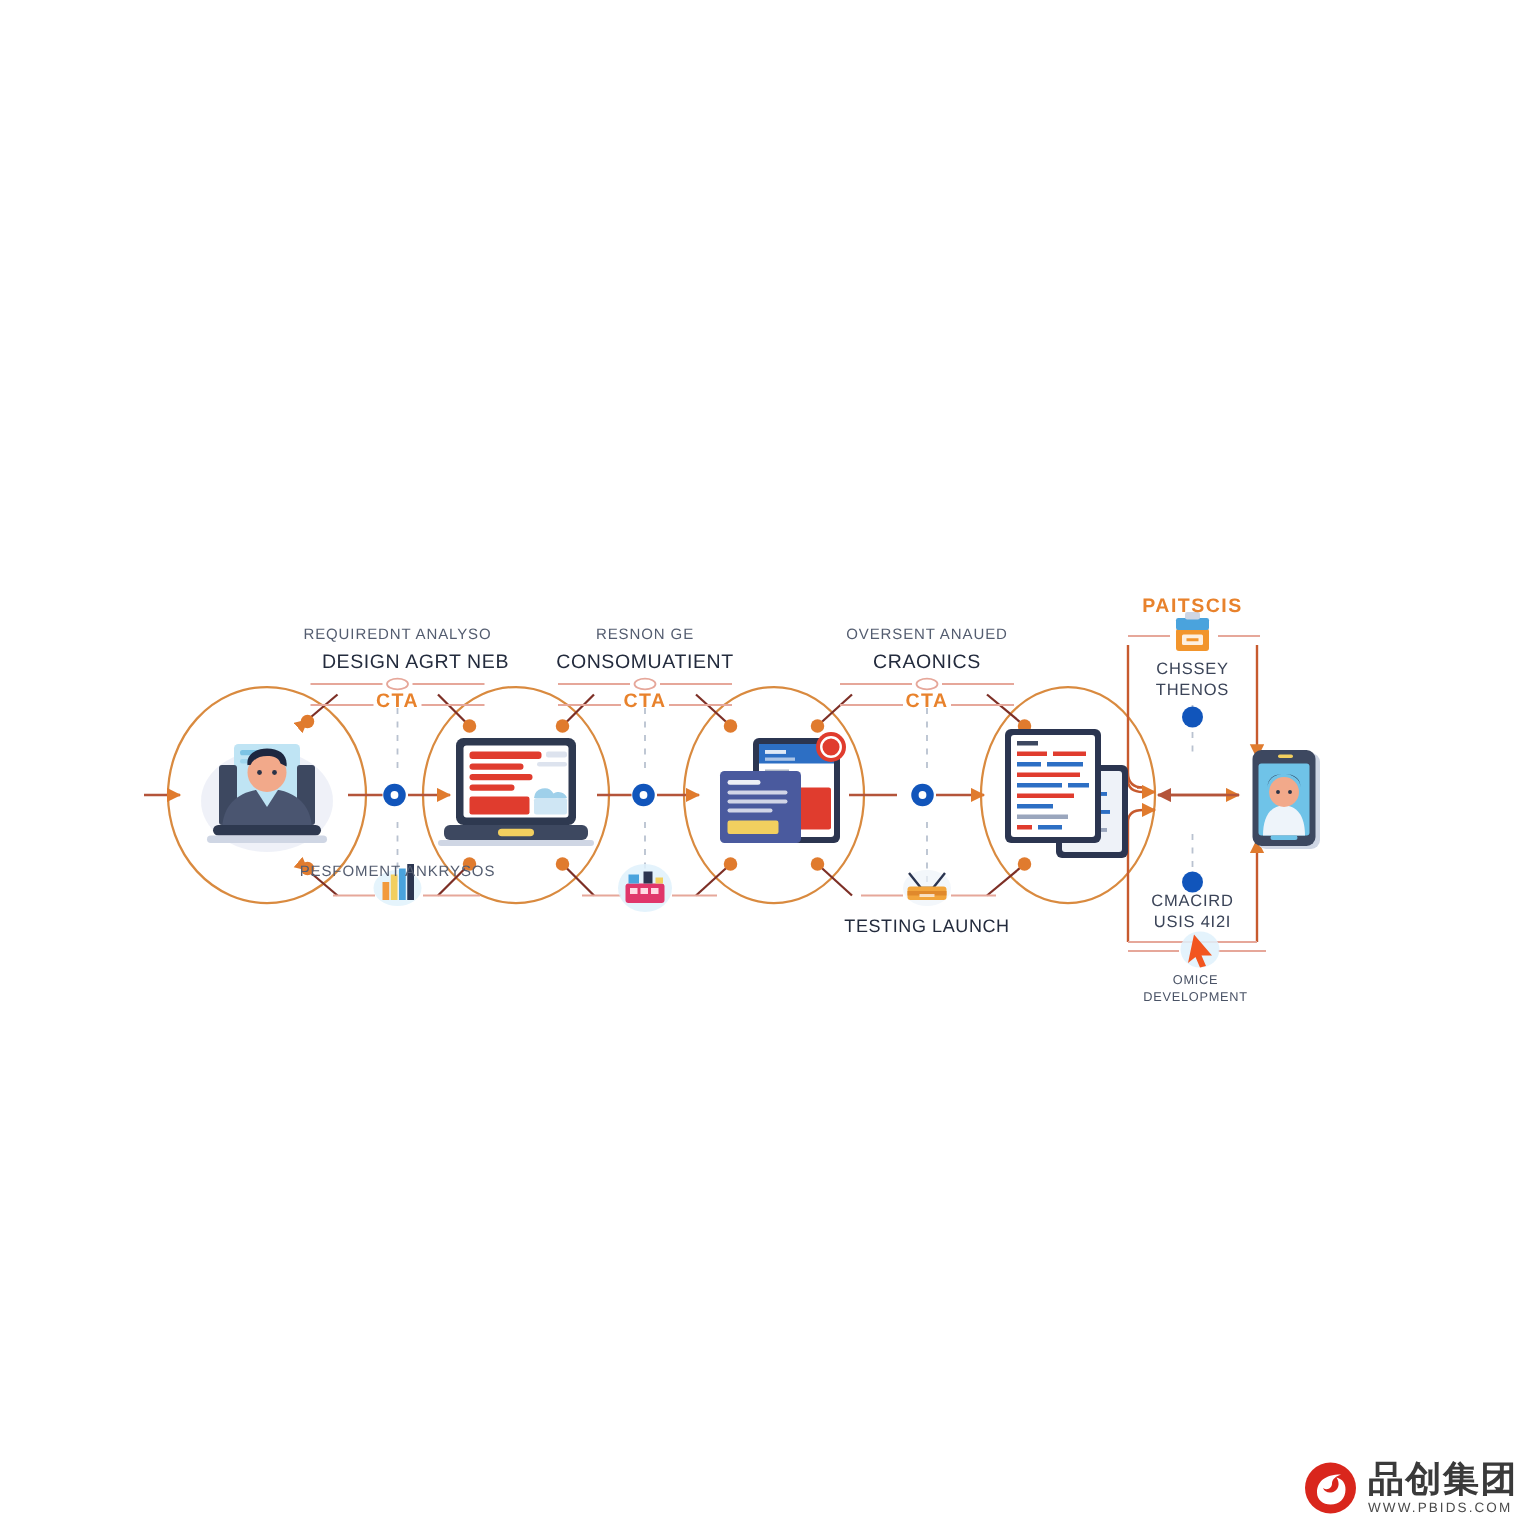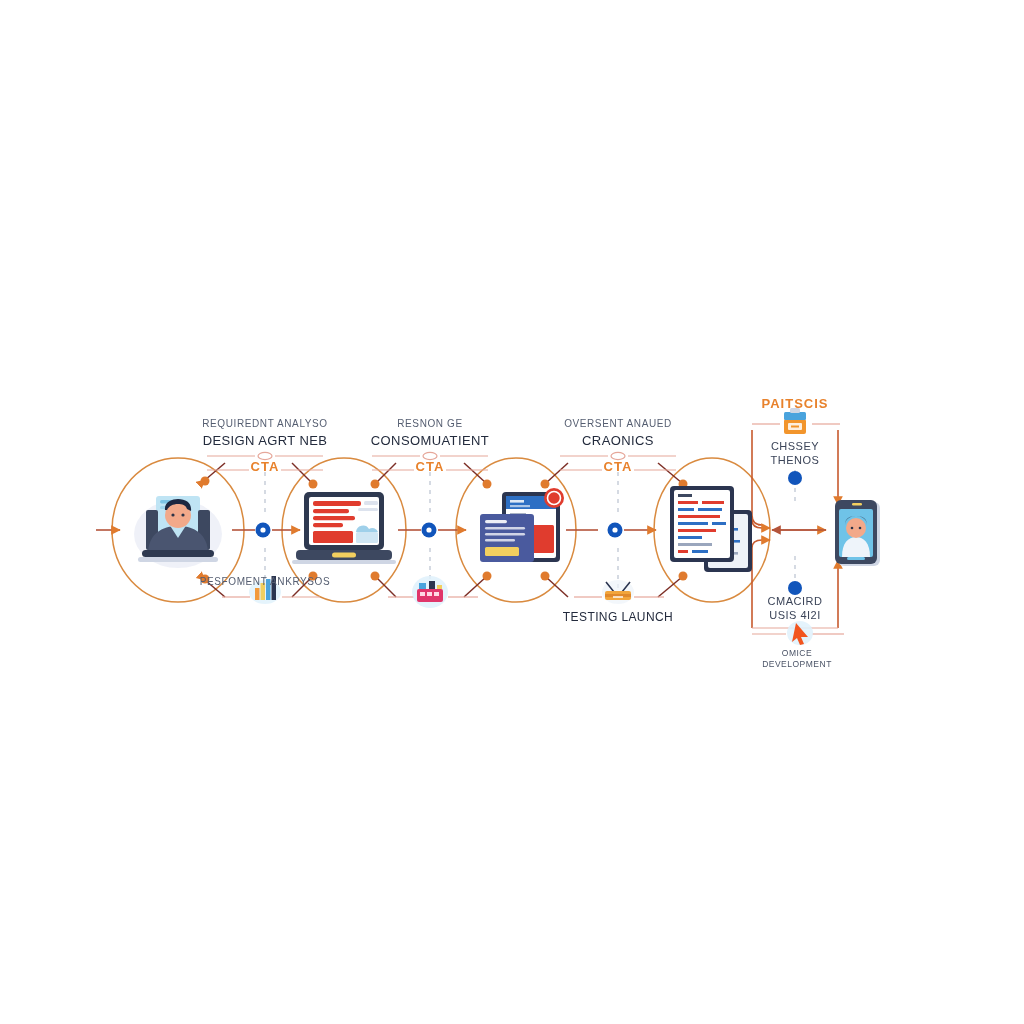--- a/index.html
+++ b/index.html
@@ -302,21 +302,21 @@
       <rect x="-4" y="2.5" width="8" height="2" fill="#f2952c"></rect>
     </g>
 
     <g transform="translate(800,633)">
       <ellipse cx="0" cy="0" rx="13" ry="12" fill="#dff1fb" opacity=".85"></ellipse>
       <path d="M-4,-10 L8,4 L1,4 L4,11 L0,12 L-3,5 L-8,9 Z" fill="#f2551f"></path>
     </g>
   </svg>
 
   <div class="lbl small" style="left:185px;top:418px;width:160px;">REQUIREDNT ANALYSO</div>
-  <div class="lbl main" style="left:185px;top:433px;width:160px;">DESIGN AGRT NEB</div>
+  <div class="lbl main" style="left:197px;top:433px;width:160px;">DESIGN AGRT NEB</div>
   <div class="lbl tiny-o" style="left:235px;top:459px;width:60px;">CTA</div>
 
   <div class="lbl small" style="left:350px;top:418px;width:160px;">RESNON GE</div>
   <div class="lbl main" style="left:350px;top:433px;width:160px;">CONSOMUATIENT</div>
   <div class="lbl tiny-o" style="left:400px;top:459px;width:60px;">CTA</div>
 
   <div class="lbl small" style="left:538px;top:418px;width:160px;">OVERSENT ANAUED</div>
   <div class="lbl main" style="left:538px;top:433px;width:160px;">CRAONICS</div>
   <div class="lbl tiny-o" style="left:588px;top:459px;width:60px;">CTA</div>
 
@@ -324,14 +324,24 @@
   <div class="lbl mid" style="left:543px;top:610px;width:150px;">TESTING LAUNCH</div>
 
   <div class="lbl tiny-o" style="left:745px;top:396px;width:100px;color:#e8822c;">PAITSCIS</div>
   <div class="lbl side" style="left:745px;top:440px;width:100px;">CHSSEY
 THENOS</div>
   <div class="lbl side" style="left:745px;top:595px;width:100px;">CMACIRD
 USIS 4I2I</div>
   <div class="lbl side-s" style="left:742px;top:648px;width:110px;">OMICE
 DEVELOPMENT</div>
 
+  <div class="wm">
+    <svg width="36" height="36" viewBox="0 0 36 36">
+      <circle cx="18" cy="18" r="17" fill="#d9261c"></circle>
+      <path d="M25,9 C14,9 9,14 9,21 C9,26 13,29 18,29 C24,29 28,25 28,19 C28,15 26,12 22,11 C24,14 24,18 21,20 C18,22 14,21 13,18 C16,20 19,18 19,15 C19,12 22,10 25,9 Z" fill="#ffffff"></path>
+    </svg>
+    <div class="wm-txt">
+      <div class="wm-cn">品创集团</div>
+      <div class="wm-url">WWW.PBIDS.COM</div>
+    </div>
+  </div>
 
 </div>
 
 </body></html>

